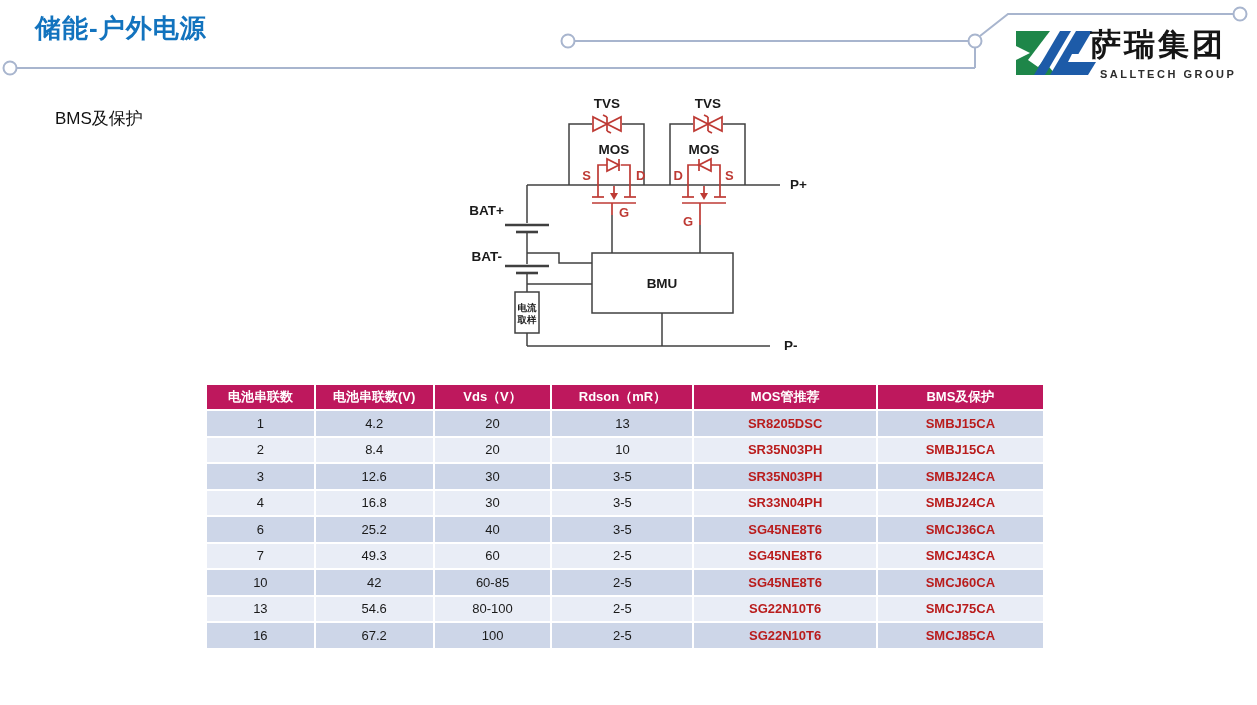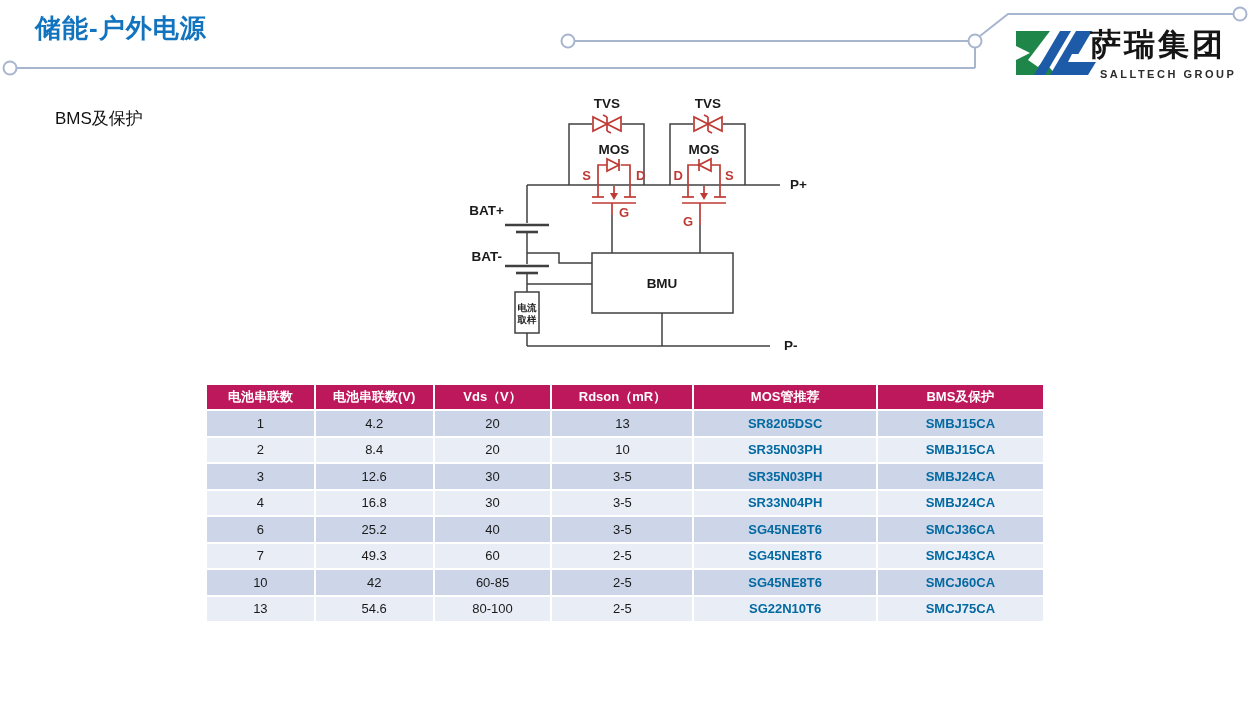--- a/index.html
+++ b/index.html
@@ -45,21 +45,21 @@
   }
   .comp-table th {
     background:#be185d; color:#fff; font-size:13px; font-weight:bold;
     height:24px; padding:0 2px; text-align:center;
   }
   .comp-table td {
     text-align:center; font-size:13px; height:24.5px; padding:0 2px; color:#1a1a1a;
   }
   .comp-table tbody tr:nth-child(odd)  td { background:#CDD6E8; }
   .comp-table tbody tr:nth-child(even) td { background:#E9EDF6; }
-  .comp-table td.red { color:#0369a1; font-weight:bold;margin-left:24px; }
+  .comp-table td.red { color:#b91c1c; font-weight:bold;margin-left:24px; }
 </style>
 </head>
 <body>
 
 <div class="canvas">
 
   <svg class="deco-svg" width="1257" height="95" viewBox="0 0 1257 95">
     <g stroke="#A8B5CE" stroke-width="2" fill="none">
       <path d="M17,68 H975"></path>
       <path d="M575,41 H968"></path>
@@ -268,16 +268,24 @@
           <td class="red">SMCJ60CA</td>
         </tr>
         <tr>
           <td>13</td>
           <td>54.6</td>
           <td>80-100</td>
           <td>2-5</td>
           <td class="red">SG22N10T6</td>
           <td class="red">SMCJ75CA</td>
         </tr>
+        <tr>
+          <td>16</td>
+          <td>67.2</td>
+          <td>100</td>
+          <td>2-5</td>
+          <td class="red">SG22N10T6</td>
+          <td class="red">SMCJ85CA</td>
+        </tr>
       </tbody>
   </table>
 
 </div>
 
 </body></html>

